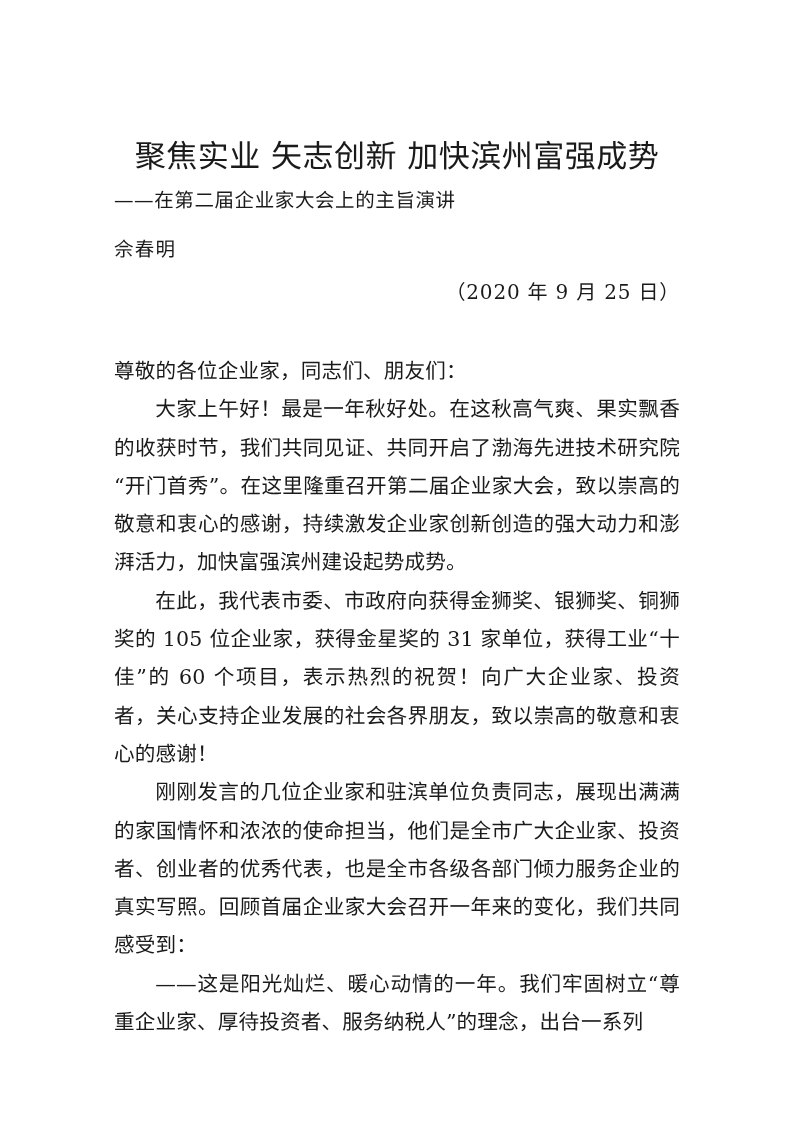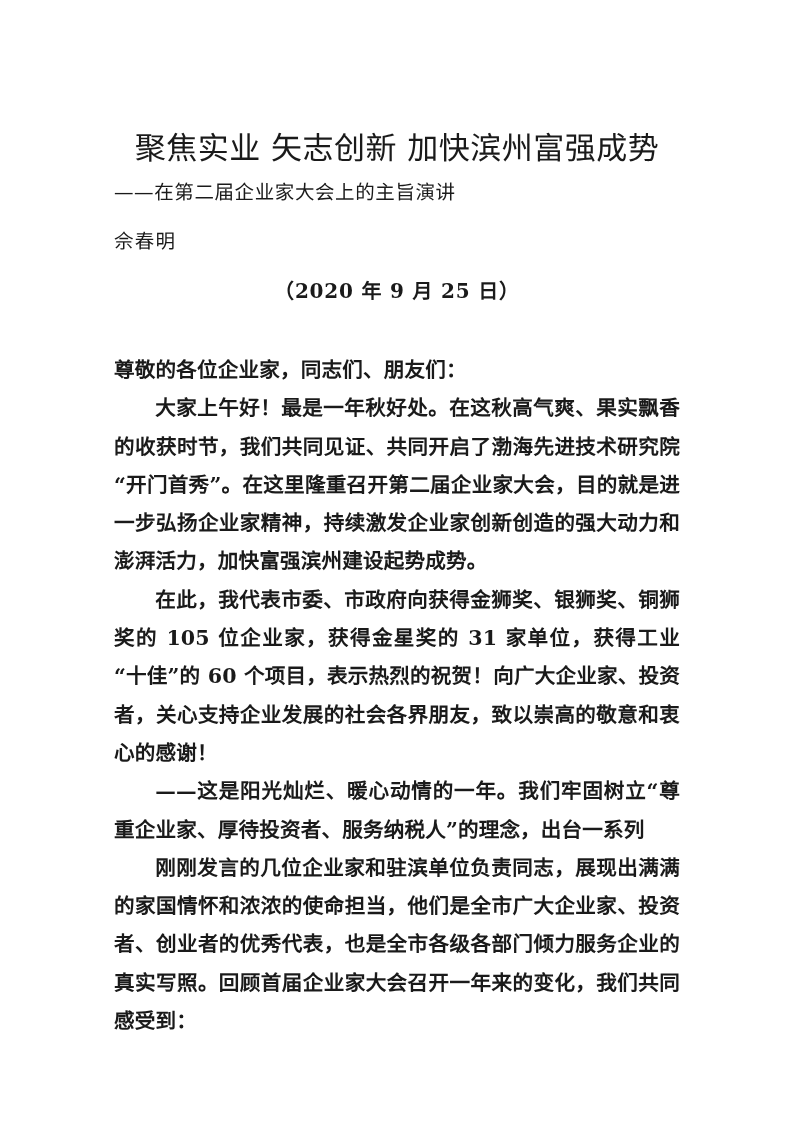--- a/index.html
+++ b/index.html
@@ -21,21 +21,21 @@
     position: relative;
     width: 793px;
     height: 1122px;
     background: #ffffff;
     box-sizing: border-box;
   }
 
   .page-body {
     position: absolute;
     left: 114px;
-    top: 0;
+    top: 8px;
     width: 566px;
   }
 
   
   .doc-header {
     padding-top: 126px;
     text-align: center;
   }
 
   .doc-title {
@@ -62,41 +62,39 @@
     font-size: 19.5px;
     line-height: 32px;
     margin: 16px 0 0 0;
     text-align: left;
     letter-spacing: 1.2px;
   }
 
   .doc-date {
     font-size: 20px;
     line-height: 32px;
-    margin: 17px 0 0 0;
-    text-align: center;
+    margin: 10px 0 0 0;
+    text-align: right;
     letter-spacing: 0.8px;
-    font-weight: bold;
   }
 
   
   .doc-content {
     margin-top: 44px;
   }
 
   .doc-para {
     font-size: 20.6px;
     line-height: 38.3px;
     margin: 0;
     text-align: justify;
     text-justify: inter-ideograph;
     text-align-last: left;
     letter-spacing: 0.15px;
     word-break: break-all;
-    font-weight: bold;
   }
 
   .doc-para.indent {
     text-indent: 2em;
   }
 
   .doc-para.flush {
     text-indent: 0;
   }
 </style>
@@ -108,20 +106,20 @@
 
     <header class="doc-header">
       <h1 class="doc-title">聚焦实业 矢志创新 加快滨州富强成势</h1>
       <p class="doc-subtitle">——在第二届企业家大会上的主旨演讲</p>
       <p class="doc-author">佘春明</p>
       <p class="doc-date">（2020 年 9 月 25 日）</p>
     </header>
 
     <section class="doc-content">
       <p class="doc-para flush">尊敬的各位企业家，同志们、朋友们：</p>
-      <p class="doc-para indent">大家上午好！最是一年秋好处。在这秋高气爽、果实飘香的收获时节，我们共同见证、共同开启了渤海先进技术研究院“开门首秀”。在这里隆重召开第二届企业家大会，目的就是进一步弘扬企业家精神，持续激发企业家创新创造的强大动力和澎湃活力，加快富强滨州建设起势成势。</p>
+      <p class="doc-para indent">大家上午好！最是一年秋好处。在这秋高气爽、果实飘香的收获时节，我们共同见证、共同开启了渤海先进技术研究院“开门首秀”。在这里隆重召开第二届企业家大会，致以崇高的敬意和衷心的感谢，持续激发企业家创新创造的强大动力和澎湃活力，加快富强滨州建设起势成势。</p>
       <p class="doc-para indent">在此，我代表市委、市政府向获得金狮奖、银狮奖、铜狮奖的 105 位企业家，获得金星奖的 31 家单位，获得工业“十佳”的 60 个项目，表示热烈的祝贺！向广大企业家、投资者，关心支持企业发展的社会各界朋友，致以崇高的敬意和衷心的感谢！</p>
+      <p class="doc-para indent">刚刚发言的几位企业家和驻滨单位负责同志，展现出满满的家国情怀和浓浓的使命担当，他们是全市广大企业家、投资者、创业者的优秀代表，也是全市各级各部门倾力服务企业的真实写照。回顾首届企业家大会召开一年来的变化，我们共同感受到：</p>
       <p class="doc-para indent">——这是阳光灿烂、暖心动情的一年。我们牢固树立“尊重企业家、厚待投资者、服务纳税人”的理念，出台一系列</p>
-      <p class="doc-para indent">刚刚发言的几位企业家和驻滨单位负责同志，展现出满满的家国情怀和浓浓的使命担当，他们是全市广大企业家、投资者、创业者的优秀代表，也是全市各级各部门倾力服务企业的真实写照。回顾首届企业家大会召开一年来的变化，我们共同感受到：</p>
     </section>
 
   </div>
 </div>
 
 </body></html>

